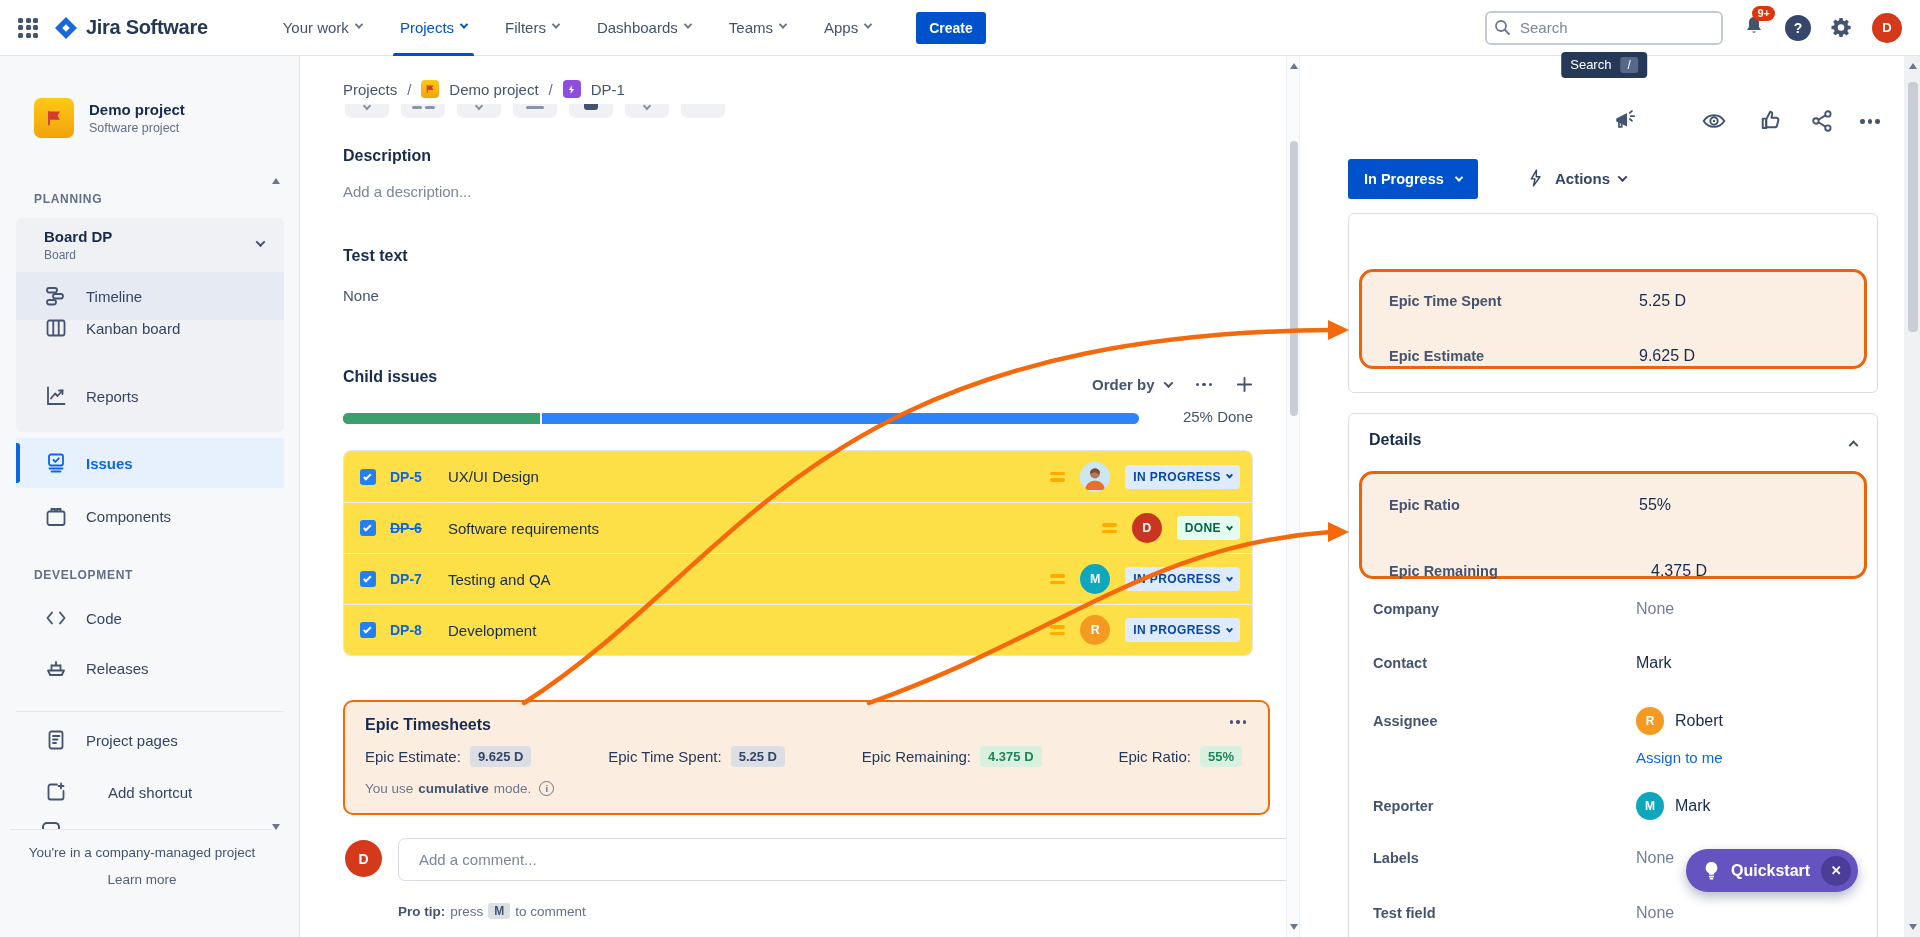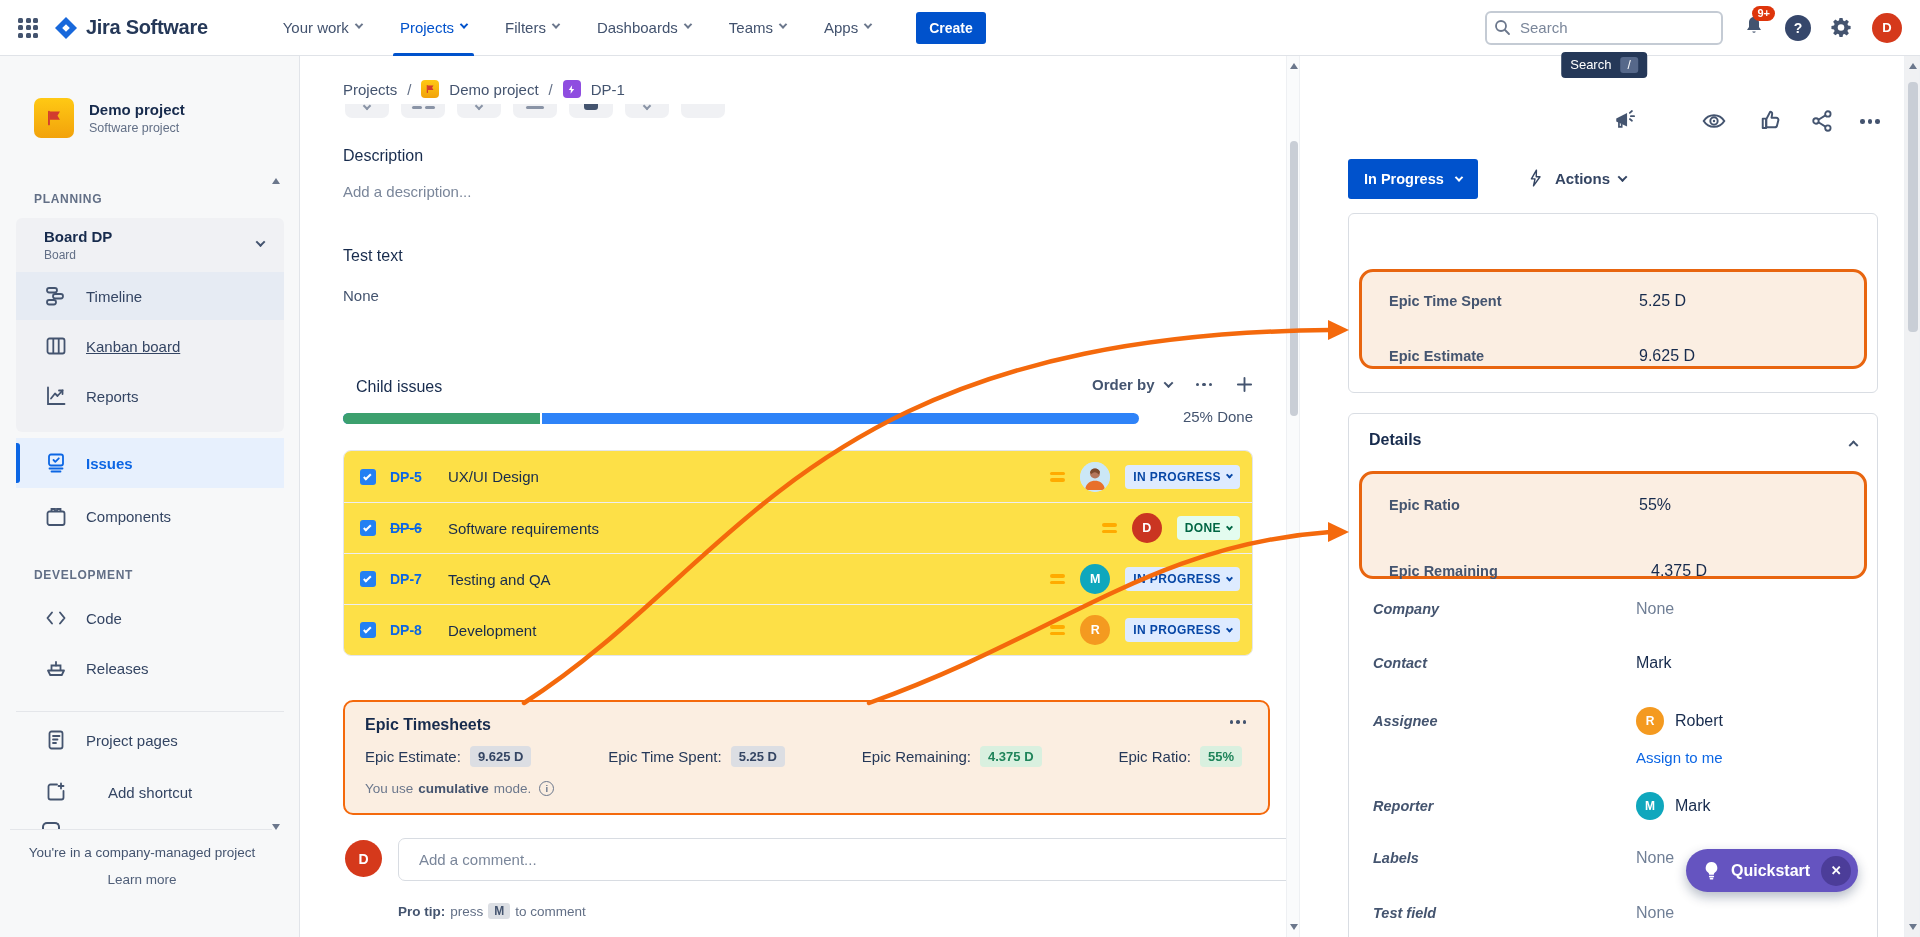--- a/index.html
+++ b/index.html
@@ -90,21 +90,21 @@
   .bc-proj { background:linear-gradient(180deg,#FFC914,#F2A20B); }
   .bc-epic { background:#8F4DE0; }
   .ghost-row { position:absolute; left:45px; top:48px; display:flex; gap:12px; }
   .ghost-pill { width:44px; height:14px; background:#F0F1F4; border-radius:0 0 7px 7px; position:relative;
     display:flex; align-items:flex-start; justify-content:center; overflow:hidden; }
   .gfrag-chev { width:6px; height:6px; border-right:2px solid #8A94A6; border-bottom:2px solid #8A94A6;
     transform:rotate(45deg); margin-top:-1px; }
   .gfrag-bar { width:18px; height:3px; background:#8A94A6; border-radius:2px; margin-top:2px; }
   .gfrag-bar2 { width:10px; height:3px; background:#8A94A6; border-radius:2px; margin-top:2px; }
   .gfrag-img { width:14px; height:7px; background:#44546F; border-radius:0 0 3px 3px; margin-top:-1px; }
-  .h-section { position:absolute; left:43px; font-size:16px; font-weight:400; color:#172B4D; }
+  .h-section { position:absolute; left:43px; font-size:16px; font-weight:700; color:#172B4D; }
   .t-muted { position:absolute; left:43px; font-size:15px; color:#7A869A; }
   .t-value { position:absolute; left:43px; font-size:15px; color:#44546F; }
 
   .ci-controls { position:absolute; right:33px; top:320px; display:flex; align-items:center; gap:24px; color:#44546F; }
   .orderby { display:flex; align-items:center; gap:10px; font-size:15px; font-weight:600; color:#44546F; cursor:pointer; }
   .icon-btn { cursor:pointer; color:#44546F; display:flex; align-items:center; }
 
   .progress { position:absolute; left:43px; top:357px; width:796px; height:11px; border-radius:6px;
     overflow:hidden; display:flex; background:#2E83F8; }
   .progress .green { background:#3CA06E; height:100%; border-right:2px solid #fff; }
@@ -174,21 +174,21 @@
   .card { position:absolute; left:48px; width:530px; background:#fff; border:1px solid #D9DDE3; border-radius:6px; }
   .card-head { display:flex; align-items:center; justify-content:space-between; padding:17px 20px 0 20px; }
   .card-title { font-size:16px; font-weight:700; color:#172B4D; }
   .collapse { color:#44546F; cursor:pointer; margin-top:4px; }
   .hl-box { position:absolute; left:10px; width:508px; background:#FBEEE2; border:3px solid #E8650F; border-radius:14px; }
   .hl-row { position:absolute; left:27px; right:20px; display:flex; align-items:center; }
   .f-label { width:250px; font-size:14.5px; font-weight:600; color:#44546F; }
   .f-value { font-size:16px; color:#172B4D; }
   .f-value.muted { color:#707F96; }
   .drow { position:absolute; left:24px; right:20px; display:flex; align-items:center; }
-  .drow .f-label { width:263px;font-style:italic; }
+  .drow .f-label { width:263px; }
   .person { display:flex; align-items:center; gap:11px; }
   .av-28 { width:28px; height:28px; font-size:12px; }
   .assign-link { position:absolute; left:287px; font-size:15px; color:#0C66E4; cursor:pointer; }
 
   .quickstart { position:absolute; left:1686px; top:849px; height:43px; background:#6554C0; border-radius:24px;
     display:flex; align-items:center; padding:0 7px 0 17px; gap:11px; cursor:pointer; z-index:70;
     box-shadow:0 5px 12px rgba(9,30,66,0.3); }
   .qs-label { color:#fff; font-size:16px; font-weight:700; }
   .qs-close { width:30px; height:30px; border-radius:50%; background:#4C3D99; color:#fff; display:flex;
     align-items:center; justify-content:center; font-size:13px; font-weight:700; cursor:pointer; }
@@ -303,21 +303,21 @@
   </div>
 
   <div class="srow hl" style="top:216px;">
     <svg width="24" height="24" viewBox="0 0 24 24">
         <rect x="3" y="4" width="10" height="4.5" rx="2.2" fill="none" stroke="#44546F" stroke-width="1.8"></rect>
         <rect x="9" y="10" width="10" height="4.5" rx="2.2" fill="none" stroke="#44546F" stroke-width="1.8"></rect>
         <rect x="3" y="16" width="9" height="4.5" rx="2.2" fill="none" stroke="#44546F" stroke-width="1.8"></rect>
       </svg>
     <span>Timeline</span>
   </div>
-  <div class="srow" style="top:266px;text-decoration:underline;">
+  <div class="srow" style="top:248px;">
     <svg width="24" height="24" viewBox="0 0 24 24">
         <rect x="3.5" y="4.5" width="17" height="15" rx="2" fill="none" stroke="#44546F" stroke-width="1.8"></rect>
         <path d="M9.3 4.5 V19.5 M14.7 4.5 V19.5" stroke="#44546F" stroke-width="1.8"></path>
       </svg>
     <span>Kanban board</span>
   </div>
   <div class="srow" style="top:316px;">
     <svg width="24" height="24" viewBox="0 0 24 24">
         <path d="M4 3.5 V20 H20.5" fill="none" stroke="#44546F" stroke-width="1.8" stroke-linecap="round"></path>
         <path d="M7 14.5 L11 9.5 L13.5 12 L18.5 6.5" fill="none" stroke="#44546F" stroke-width="1.8" stroke-linecap="round" stroke-linejoin="round"></path>
@@ -427,21 +427,21 @@
       </span>
     <span class="ghost-pill"></span>
   </div>
 
   <div class="h-section" style="top:91px;">Description</div>
   <div class="t-muted" style="top:127px;">Add a description...</div>
 
   <div class="h-section" style="top:191px;">Test text</div>
   <div class="t-value" style="top:231px;">None</div>
 
-  <div class="h-section" style="top:322px;margin-left:13px;">Child issues</div>
+  <div class="h-section" style="top:312px;">Child issues</div>
   <div class="ci-controls">
     <span class="orderby">
       <span>Order by</span>
       <span class="chev"></span>
     </span>
     <span class="icon-btn dots3">
         <i></i>
         <i></i>
         <i></i>
       </span>

